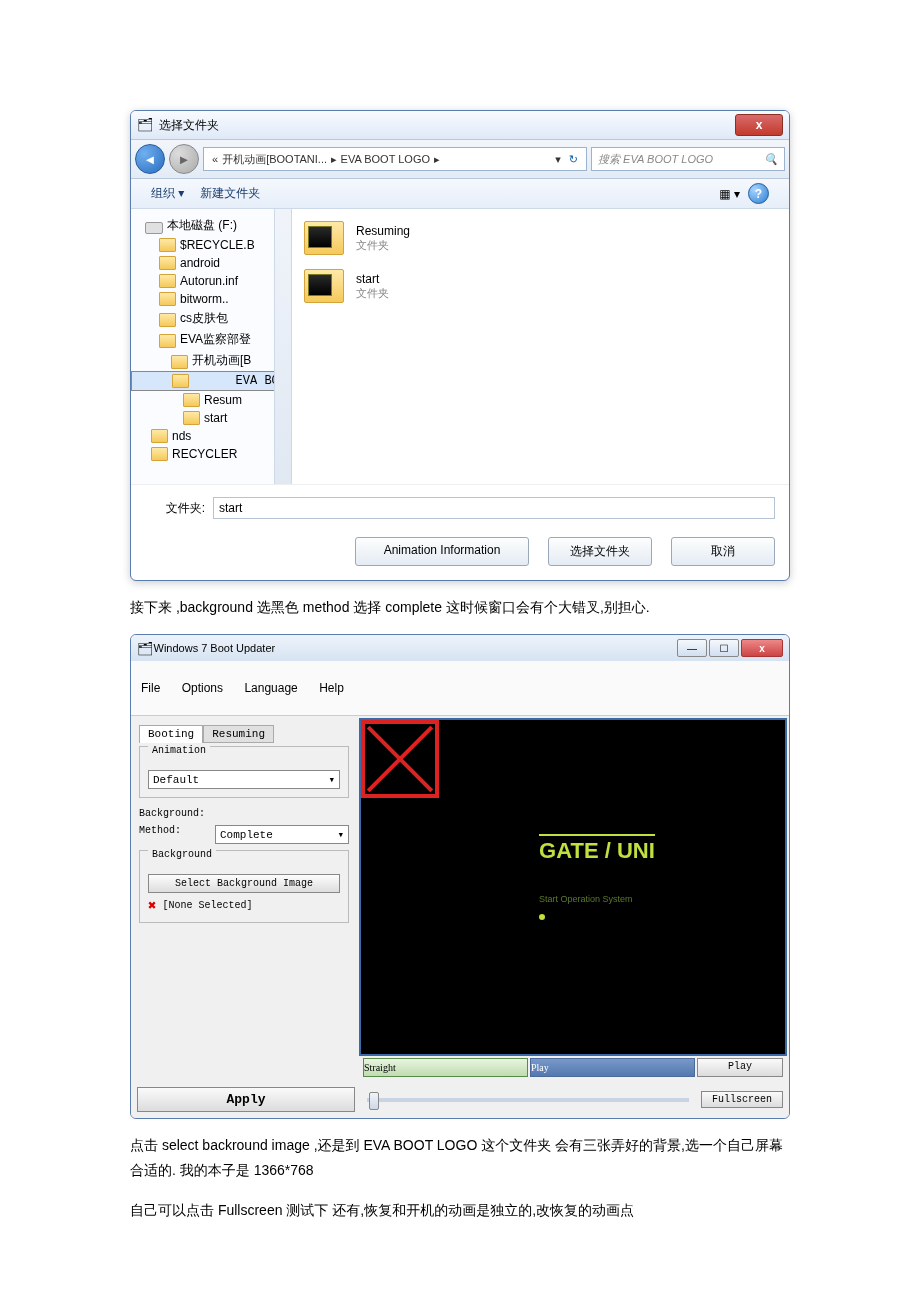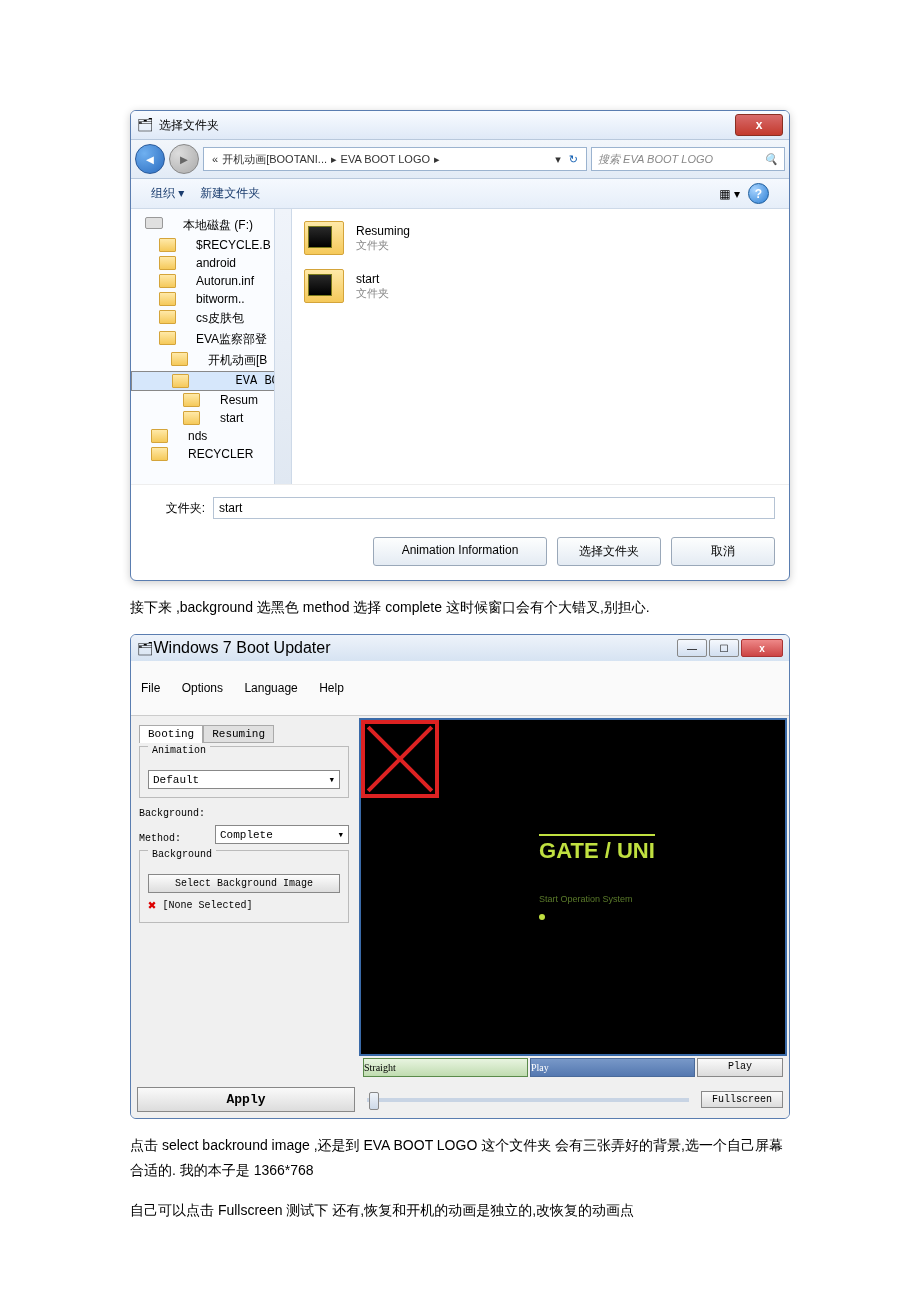--- a/index.html
+++ b/index.html
@@ -17,54 +17,54 @@
 .searchbox{width:180px;background:#fff;border:1px solid #9bb3cf;height:22px;display:flex;align-items:center;padding:0 6px;font-size:11px;color:#888;font-style:italic}
 .toolbar{background:linear-gradient(#f5f9fe,#e6eef9);display:flex;align-items:center;padding:4px 20px;border-bottom:1px solid #cdd9e8;font-size:12px}
 .toollink{color:#1a3c6e;margin-right:16px}
 .toolbar .spacer{flex:1}
 .viewbtn{display:inline-flex;align-items:center;gap:2px;margin-right:8px}
 .helpcircle{width:19px;height:19px;border-radius:50%;background:radial-gradient(circle at 30% 30%,#a8d4ff,#2d7fd4);border:1px solid #1a5a9a;color:#fff;display:flex;align-items:center;justify-content:center;font-weight:bold;font-size:12px}
 .explorer{display:flex;height:275px}
 .tree{width:160px;border-right:1px solid #cdd9e8;background:#fafcff;padding:6px 0;overflow:hidden;position:relative}
 .tree::after{content:"";position:absolute;right:0;top:0;bottom:0;width:16px;background:linear-gradient(#f0f4fa,#e0e8f2);border-left:1px solid #cdd9e8}
 .tree ul{list-style:none;margin:0;padding:0}
-.tree li{padding:2px 4px 2px 28px;font-size:12px;white-space:nowrap;display:flex;align-items:flex-start;gap:20px}
+.tree li{padding:2px 4px 2px 28px;font-size:12px;white-space:nowrap;display:flex;align-items:flex-end;gap:4px}
 .tree li.sel{background:#d6e7fb}
 .fico{width:15px;height:12px;background:linear-gradient(#ffe9a8,#f5c95a);border:1px solid #d4a43a;border-radius:1px}
 .dico{width:16px;height:10px;background:#e0e0e0;border:1px solid #999;border-radius:2px}
 .content{flex:1;padding:12px;display:flex;flex-direction:column;gap:14px}
 .fitem{display:flex;align-items:center;gap:12px}
 .bigfolder{width:38px;height:32px;background:linear-gradient(#ffe9a8,#f5c95a);border:1px solid #d4a43a;border-radius:2px;position:relative}
 .bigfolder::after{content:"";position:absolute;left:3px;top:4px;width:22px;height:20px;background:linear-gradient(#2a2a2a,#000);border:1px solid #7a7a1a}
 .fmeta .fname{font-size:12px;color:#000}
 .fmeta .fsub{font-size:11px;color:#888}
 .bottomrow{display:flex;align-items:center;padding:12px 14px;border-top:1px solid #eee;gap:8px}
 .bottomrow .lbl{font-size:12px;text-align:right;width:60px}
 .bottomrow input{flex:1;border:1px solid #b5c3d4;padding:3px 5px;font-size:12px}
-.btnrow{display:flex;justify-content:flex-end;gap:10px;padding:6px 14px 14px 14px}
+.btnrow{display:flex;justify-content:flex-end;gap:19px;padding:6px 14px 14px 14px}
 .btn{border:1px solid #9aa8b9;background:linear-gradient(#fdfefe,#e4ebf3);padding:5px 16px;font-size:12px;border-radius:3px;min-width:70px;text-align:center}
 .bodytext{font-size:14px;line-height:1.8;margin:14px 0}
 
 .win2{border:1px solid #5a7db0;border-radius:6px;overflow:hidden;background:#f0f0f0}
 .titlebar2{background:linear-gradient(#eef3fa,#d6e3f2);display:flex;align-items:center;padding:4px 6px}
-.titlebar2 .ttext{flex:1;font-size:16px}
+.titlebar2 .ttext{flex:1;font-size:11px}
 .wbtns{display:flex;gap:2px}
 .wbtn{width:28px;height:16px;border:1px solid #888;border-radius:2px;background:linear-gradient(#f5f8fd,#d2dff0);display:flex;align-items:center;justify-content:center;font-size:10px}
 .wbtn.close{background:linear-gradient(#e88,#c44);border-color:#a33;color:#fff;font-weight:bold;width:40px}
 .menubar{background:#fafafa;padding:20px 10px;font-size:12px;border-bottom:1px solid #ccc}
 .menubar span{margin-right:18px}
 .body2{display:flex;height:342px}
 .leftpanel{width:226px;background:#f0f0f0;padding:8px;box-sizing:border-box}
 .tabs{display:flex;font-family:"Courier New",monospace;font-size:11px;margin-bottom:4px}
 .tab{border:1px solid #aaa;border-bottom:none;padding:2px 8px;background:#fff;position:relative;top:1px}
 .tab.inactive{background:#e0e0e0;border-bottom:1px solid #aaa}
 .group{border:1px solid #bbb;padding:8px;margin-bottom:10px;background:#f0f0f0}
 .group .gtitle{font-family:"Courier New",monospace;font-size:10px;position:relative;top:-14px;background:#f0f0f0;display:inline-block;padding:0 4px}
 .sel{display:flex;align-items:center;border:1px solid #888;background:#fff;font-family:"Courier New",monospace;font-size:11px;padding:2px 4px;width:100%;box-sizing:border-box;justify-content:space-between}
-.formrow{display:flex;align-items:flex-end;font-family:"Courier New",monospace;font-size:10px;margin-bottom:6px;gap:8px}
+.formrow{display:flex;align-items:flex-start;font-family:"Courier New",monospace;font-size:10px;margin-bottom:6px;gap:8px}
 .formrow .flbl{width:68px}
 .wide{flex:1}
 .btn2{border:1px solid #888;background:linear-gradient(#fdfdfd,#ddd);font-family:"Courier New",monospace;font-size:10px;padding:3px 0;text-align:center;width:100%;box-sizing:border-box}
 .noneline{display:flex;align-items:center;gap:6px;font-family:"Courier New",monospace;font-size:10px;margin-top:4px}
 .redx{color:#d00;font-weight:bold;font-size:14px}
 .rightpanel{flex:1;background:#000;position:relative;border:2px solid #3a6aa8;margin:2px}
 .bigx{position:absolute;left:0;top:0;width:70px;height:70px;border:4px solid #d22}
 .bigx::before,.bigx::after{content:"";position:absolute;left:50%;top:50%;width:90px;height:4px;background:#d22;transform-origin:center}
 .bigx::before{transform:translate(-50%,-50%) rotate(45deg)}
 .bigx::after{transform:translate(-50%,-50%) rotate(-45deg)}

